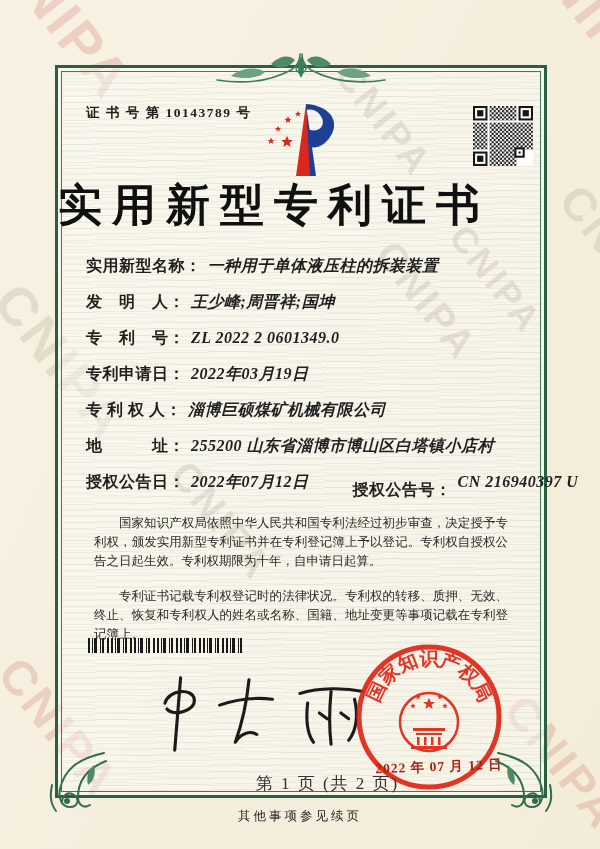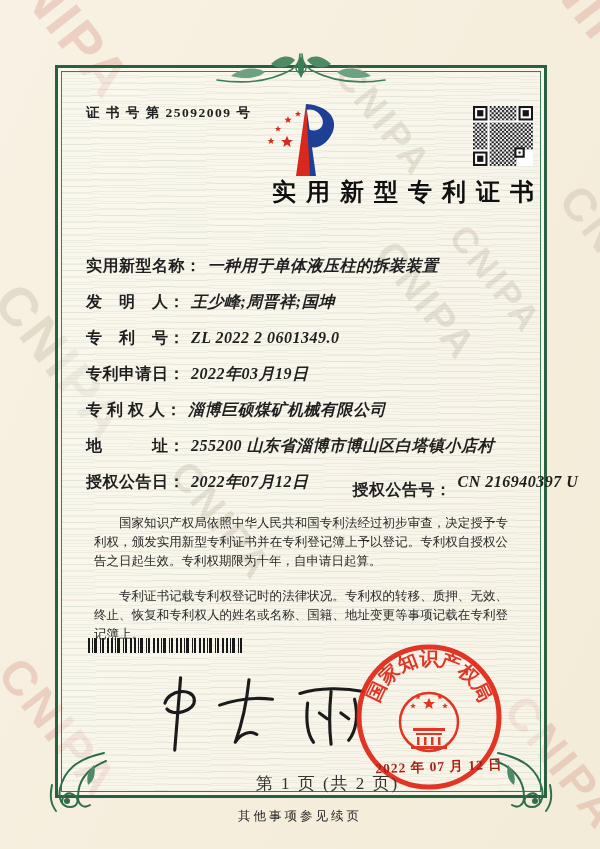--- a/index.html
+++ b/index.html
@@ -38,22 +38,22 @@
   
   .ornament-top{position:absolute;left:50%;top:-26px;transform:translateX(-50%);z-index:3;}
   .flourish{position:absolute;z-index:3;}
   .fl-bl{left:-16px;bottom:-20px;}
   .fl-br{right:-16px;bottom:-20px;transform:scaleX(-1);}
   
   .cert-no{position:absolute;left:28px;top:36px;font-size:13.5px;font-weight:bold;letter-spacing:1.5px;}
   .logo{position:absolute;left:196px;top:32px;}
   .qr{position:absolute;left:414px;top:38px;}
   .title{
-    position:absolute;left:0;right:0;top:108px;margin:0;text-align:right;
-    font-size:24px;font-weight:bold;letter-spacing:10px;color:#101010;
+    position:absolute;left:0;right:0;top:108px;margin:0;text-align:left;
+    font-size:44px;font-weight:bold;letter-spacing:10px;color:#101010;
   }
   
   .fields{position:absolute;left:28px;right:24px;top:180px;}
   .field-row{height:36px;font-size:16px;font-weight:bold;letter-spacing:0.5px;display:flex;align-items:center;}
   .flabel{white-space:pre;}
   .fvalue{white-space:pre;margin-left:6px;font-style:italic;}
   .grant-gap{margin-left:44px;margin-top:16px;}
   
   .paras{position:absolute;left:20px;right:20px;top:430px;font-size:12.5px;line-height:19px;text-align:justify;color:#2a2a2a;}
   .paras p{margin:16px;text-indent:2em;}
@@ -130,21 +130,21 @@
         <path d="M62,8 C34,14 22,26 18,44 C16,54 20,62 28,62 C36,62 38,54 32,50 C26,46 20,50 20,58"></path>
         <path d="M64,16 C44,24 36,36 36,52 C36,60 42,64 48,60"></path>
         <path d="M10,40 C8,50 8,58 14,66"></path>
         <circle cx="25" cy="56" r="3" fill="#2f6d4c" stroke="none"></circle>
         <path d="M52,20 C46,26 44,32 46,40 C52,36 54,28 52,20 Z" fill="#4e8a66" stroke="none"></path>
       </g>
     </svg>
 
     <div class="content">
 
-      <div class="cert-no">证 书 号 第 25092009 号</div>
+      <div class="cert-no">证 书 号 第 10143789 号</div>
 
       <svg class="logo" width="100" height="82" viewBox="0 0 100 82">
         <defs>
           <path id="star" d="M0,-10 L2.94,-3.09 L9.51,-3.09 L4.26,1.18 L5.88,8.09 L0,4 L-5.88,8.09 L-4.26,1.18 L-9.51,-3.09 L-2.94,-3.09 Z"></path>
         </defs>
         <path d="M52,4 C80,6 88,26 72,42 C64,49 56,49 53,44 L51,28 C62,34 72,28 68,18 C65,11 58,8 52,10 Z" fill="#1d3f94"></path>
         <polygon points="52,4 62,76 54,76" fill="#1d3f94"></polygon>
         <polygon points="52,4 56,76 42,76" fill="#d9291f"></polygon>
         <use href="#star" transform="translate(44,14) scale(0.32)" fill="#d9291f"></use>
         <use href="#star" transform="translate(34,20) scale(0.38)" fill="#d9291f"></use>

